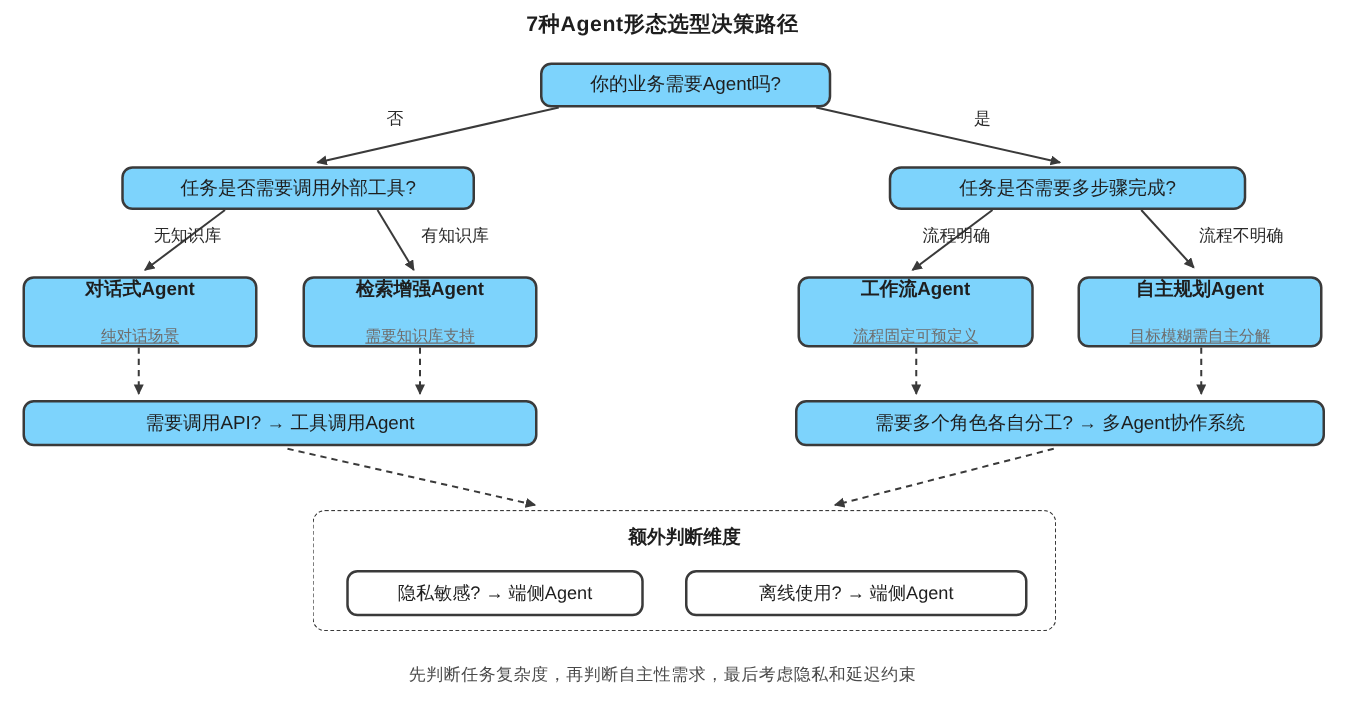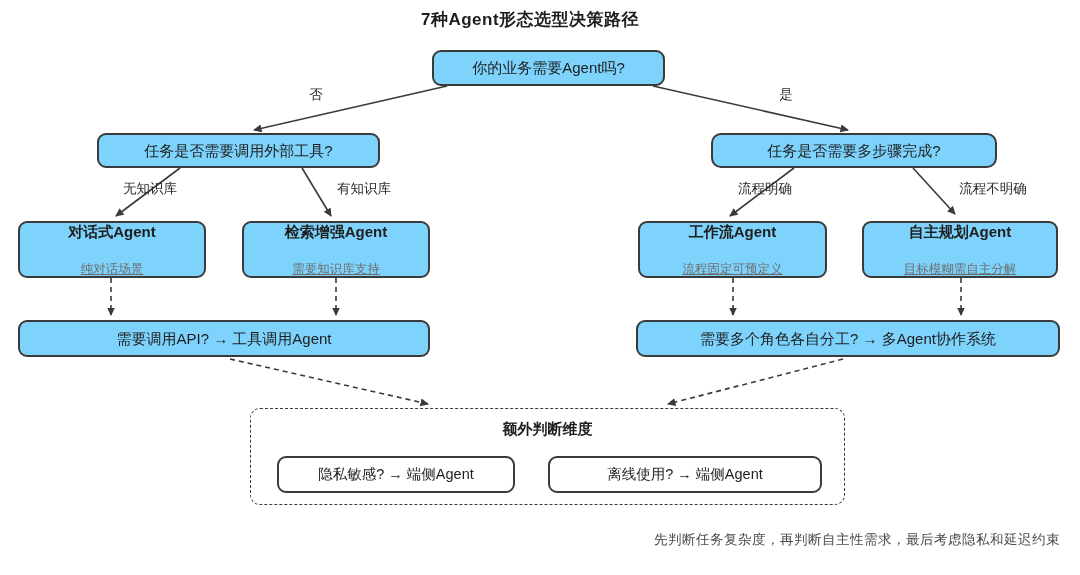--- a/index.html
+++ b/index.html
@@ -32,21 +32,21 @@
   .extra-title{
     position:absolute;left:0;top:11px;width:100%;text-align:center;
     font-size:15px;font-weight:bold;
   }
   .extra-item{
     position:absolute;box-sizing:border-box;top:47px;height:37px;background:#ffffff;
     border:2px solid #3a3a3a;border-radius:9px;
     display:flex;align-items:center;justify-content:center;font-size:14.5px;
   }
   .footnote{
-    position:absolute;left:0;top:531px;width:100%;text-align:right;
+    position:absolute;left:0;top:531px;width:100%;text-align:center;
     font-size:13.5px;color:#4a4a4a;letter-spacing:.5px;
   }
 </style>
 </head>
 <body>
 
 <div class="canvas">
 
   <svg class="svg-layer" viewBox="0 0 1080 575" xmlns="http://www.w3.org/2000/svg">
     <defs>

